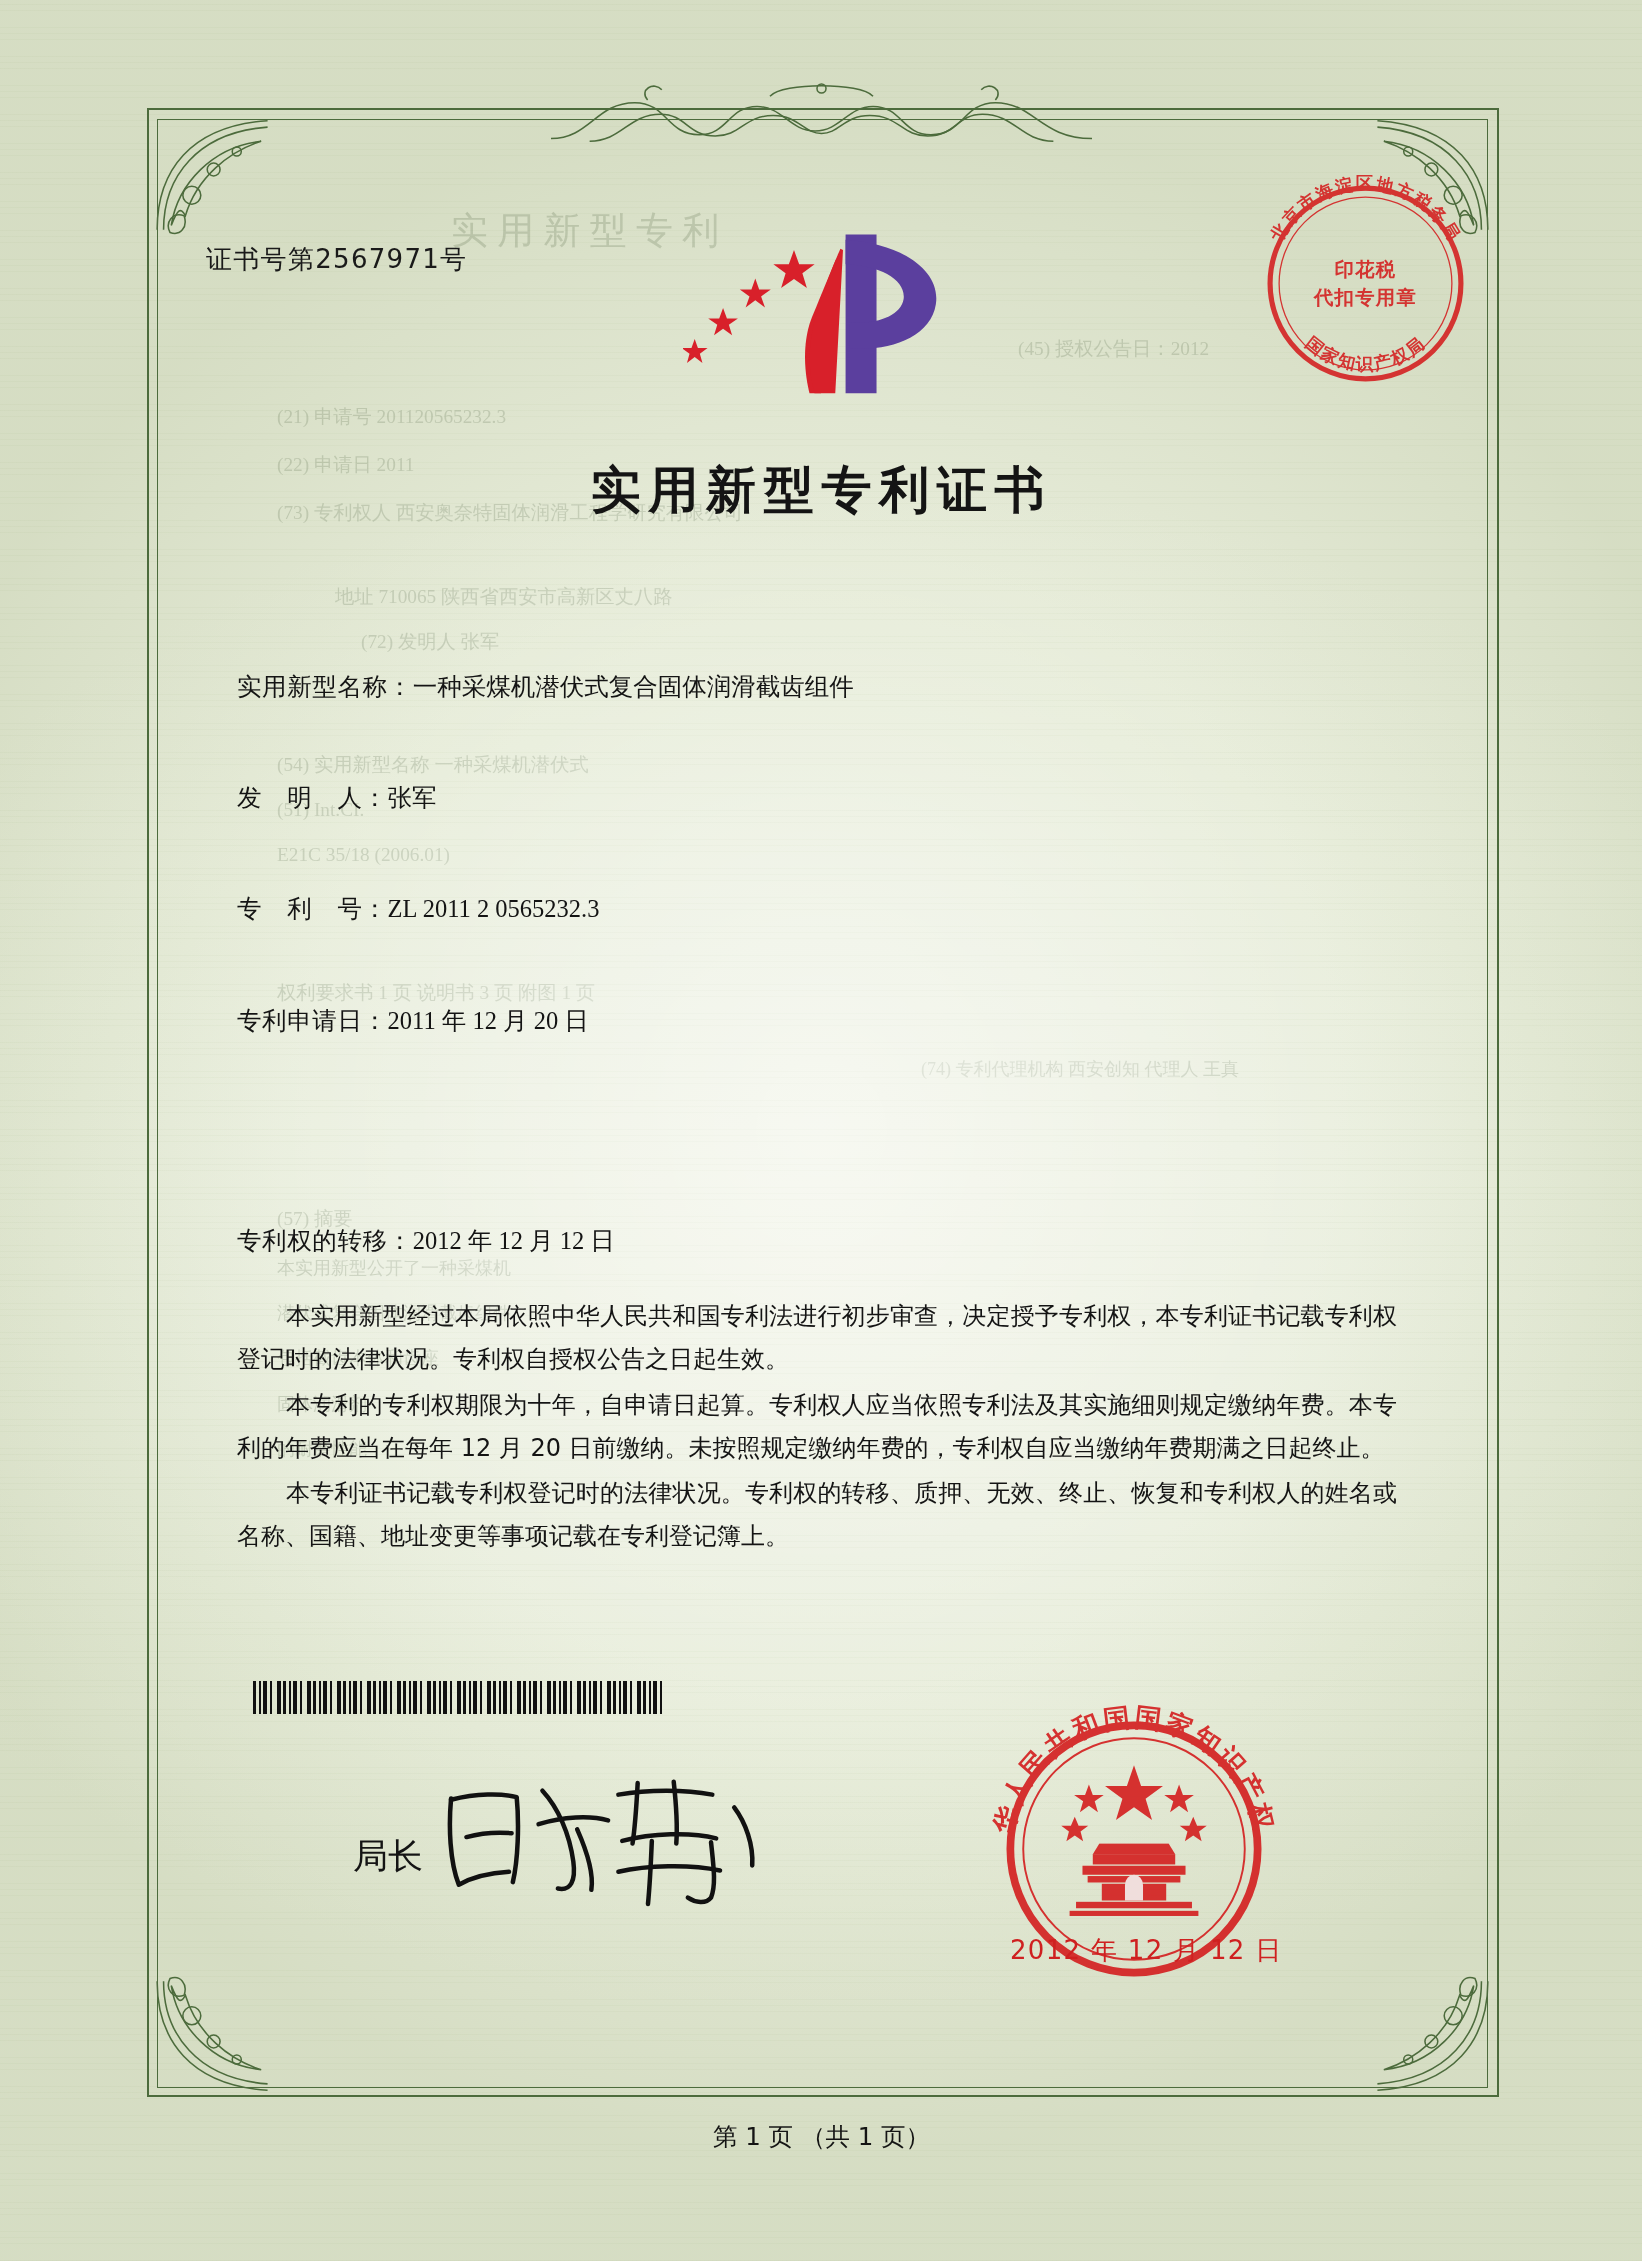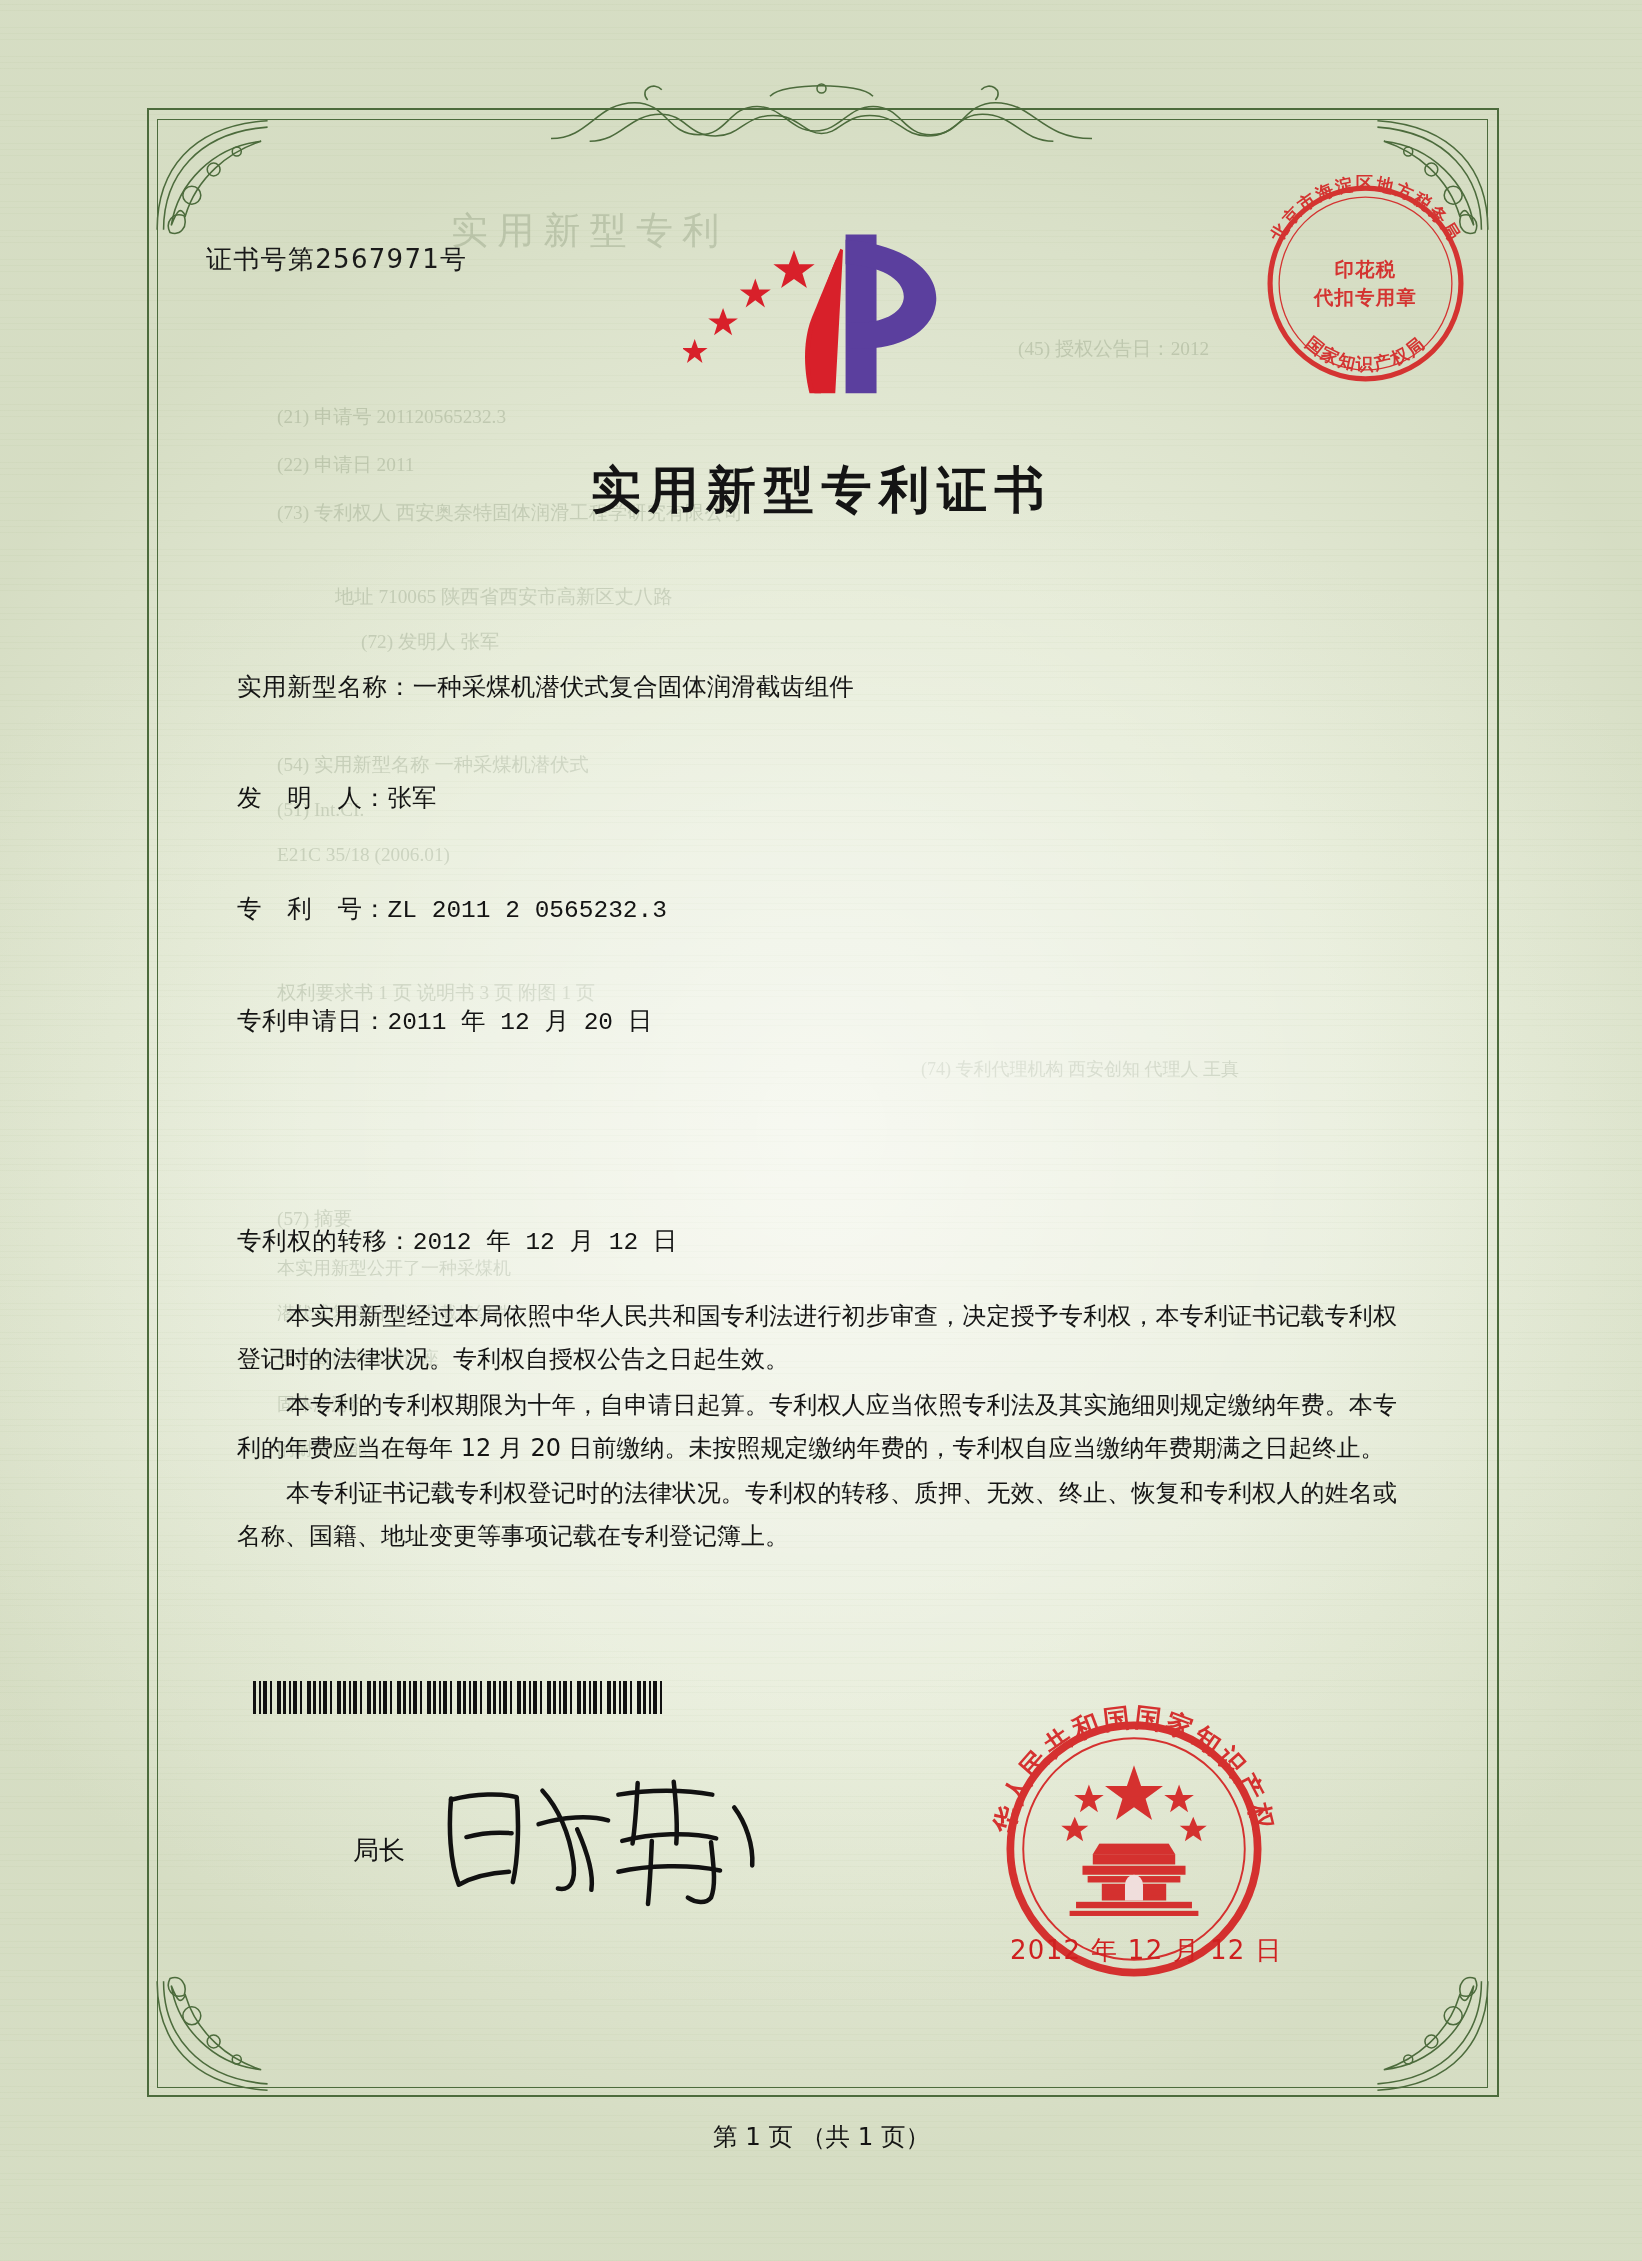--- a/index.html
+++ b/index.html
@@ -114,21 +114,21 @@
     font-weight: bold;
     font-size: 50px;
     letter-spacing: 7.7px;
     color: #141414;
   }
 
   
   .field {
     position: absolute;
     left: 237px;
-    font-family: Liberation Mono, monospace;
+    font-family: Liberation Serif, serif;
     font-size: 24.5px;
     color: #141414;
     white-space: nowrap;
   }
   .field .lbl { letter-spacing: 0.6px; }
   .field .val { }
 
   .f1 { top: 670px; }
   .f2 { top: 781px; }
   .f3 { top: 892px; }
@@ -166,21 +166,21 @@
       #111 17px, #111 18.7px, transparent 18.7px, transparent 24px,
       #111 24px, #111 28px, transparent 28px, transparent 30px
     );
   }
 
   
   .sig-label {
     position: absolute;
     left: 353px; top: 1833px;
     font-family: Liberation Sans, sans-serif;
-    font-size: 26px;
+    font-size: 35px;
     color: #141414;
   }
   .signature {
     position: absolute;
     left: 425px; top: 1765px;
     width: 361px; height: 148px;
   }
   .signature svg { width: 100%; height: 100%; display: block; }
 
   

